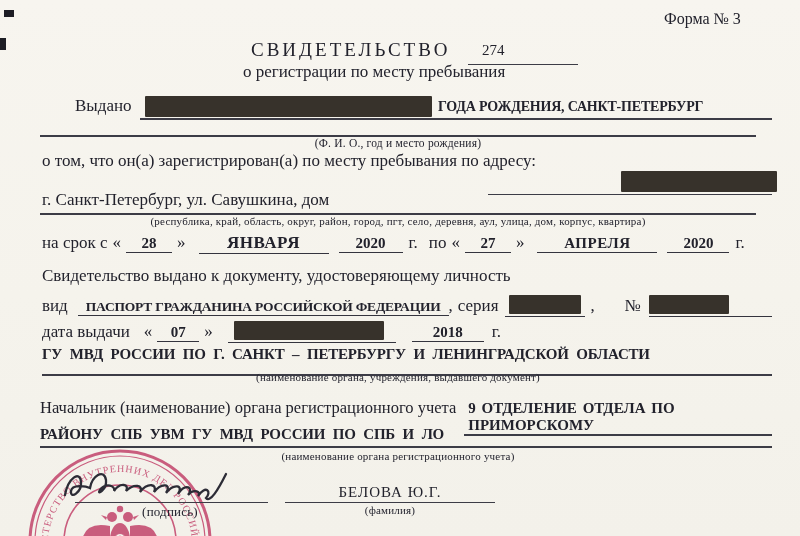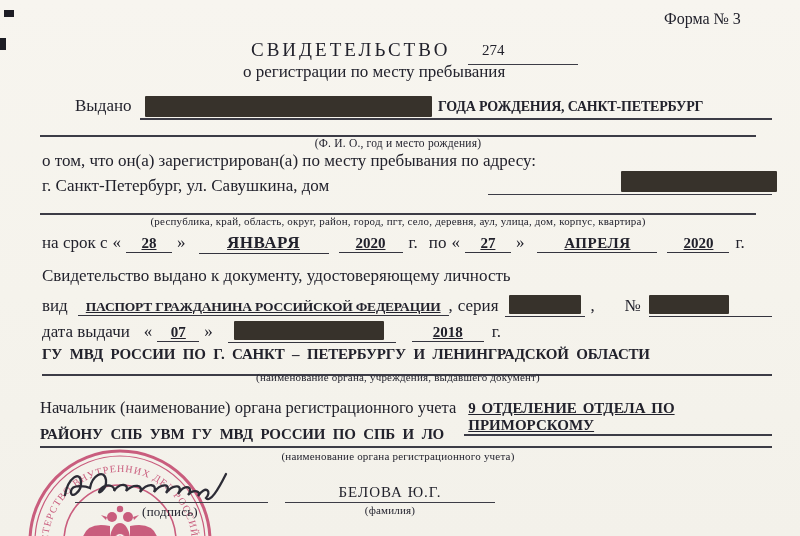--- a/index.html
+++ b/index.html
@@ -9,21 +9,21 @@
     background:linear-gradient(180deg,#f7f5ef 0%,#f5f3ec 55%,#f3f1ea 100%);
     font-family:"Liberation Serif","DejaVu Serif",serif;
     color:#22222c;
     overflow:hidden;
   }
   .abs{position:absolute;}
   .rule{position:absolute;height:0;border-bottom:2px solid #3c3c46;}
   .rule.thin{border-bottom-width:1.4px;}
   .caption{font-size:11.5px;text-align:center;color:#23232e;letter-spacing:0.2px;}
   .row{position:absolute;display:flex;align-items:baseline;}
-  .field{border-bottom:1.4px solid #34343e;text-align:center;font-weight:bold;text-decoration:underline;}
+  .field{border-bottom:1.4px solid #34343e;text-align:center;font-weight:bold;}
   .bar{display:inline-block;background:#37322b;height:19px;position:relative;bottom:-3px;border-radius:1px;}
   .quote{margin:0 5px;}
   .lbl{white-space:nowrap;}
   .bold-cond{font-weight:bold;letter-spacing:-0.2px;}
   .speck{position:absolute;background:#1d1d24;}
 </style>
 </head>
 <body>
 
 <div class="page">
@@ -46,21 +46,21 @@
   <div class="abs bar" style="left:145px;top:96px;width:287px;height:21px;bottom:auto;"></div>
   <div class="abs bold-cond" style="left:438px;top:99px;font-size:14px;">ГОДА РОЖДЕНИЯ, САНКТ-ПЕТЕРБУРГ</div>
   <div class="rule" style="left:140px;top:118px;width:632px;"></div>
   <div class="rule" style="left:40px;top:135px;width:716px;"></div>
   <div class="abs" style="left:42px;top:151px;font-size:17px;">о том, что он(а) зарегистрирован(а) по месту пребывания по адресу:</div>
 
   
   <div class="abs caption" style="left:40px;top:137px;width:716px;">(Ф. И. О., год и место рождения)</div>
 
   
-  <div class="abs" style="left:42px;top:176px;font-size:17px;">г. Санкт-Петербург, ул. Савушкина, дом</div>
+  <div class="abs" style="left:42px;top:190px;font-size:17px;">г. Санкт-Петербург, ул. Савушкина, дом</div>
   <div class="abs bar" style="left:330px;top:171px;width:156px;height:21px;bottom:auto;"></div>
   <div class="rule thin" style="left:488px;top:194px;width:284px;"></div>
   <div class="rule" style="left:40px;top:213px;width:716px;"></div>
   <div class="abs caption" style="left:40px;top:215px;width:716px;font-size:11px;">(республика, край, область, округ, район, город, пгт, село, деревня, аул, улица, дом, корпус, квартира)</div>
 
   
   <div class="row" style="left:42px;top:233px;width:730px;font-size:17px;">
     <span class="lbl">на срок с</span>
     <span class="quote">«</span>
     <span class="field" style="width:46px;font-size:15px;">28</span>

